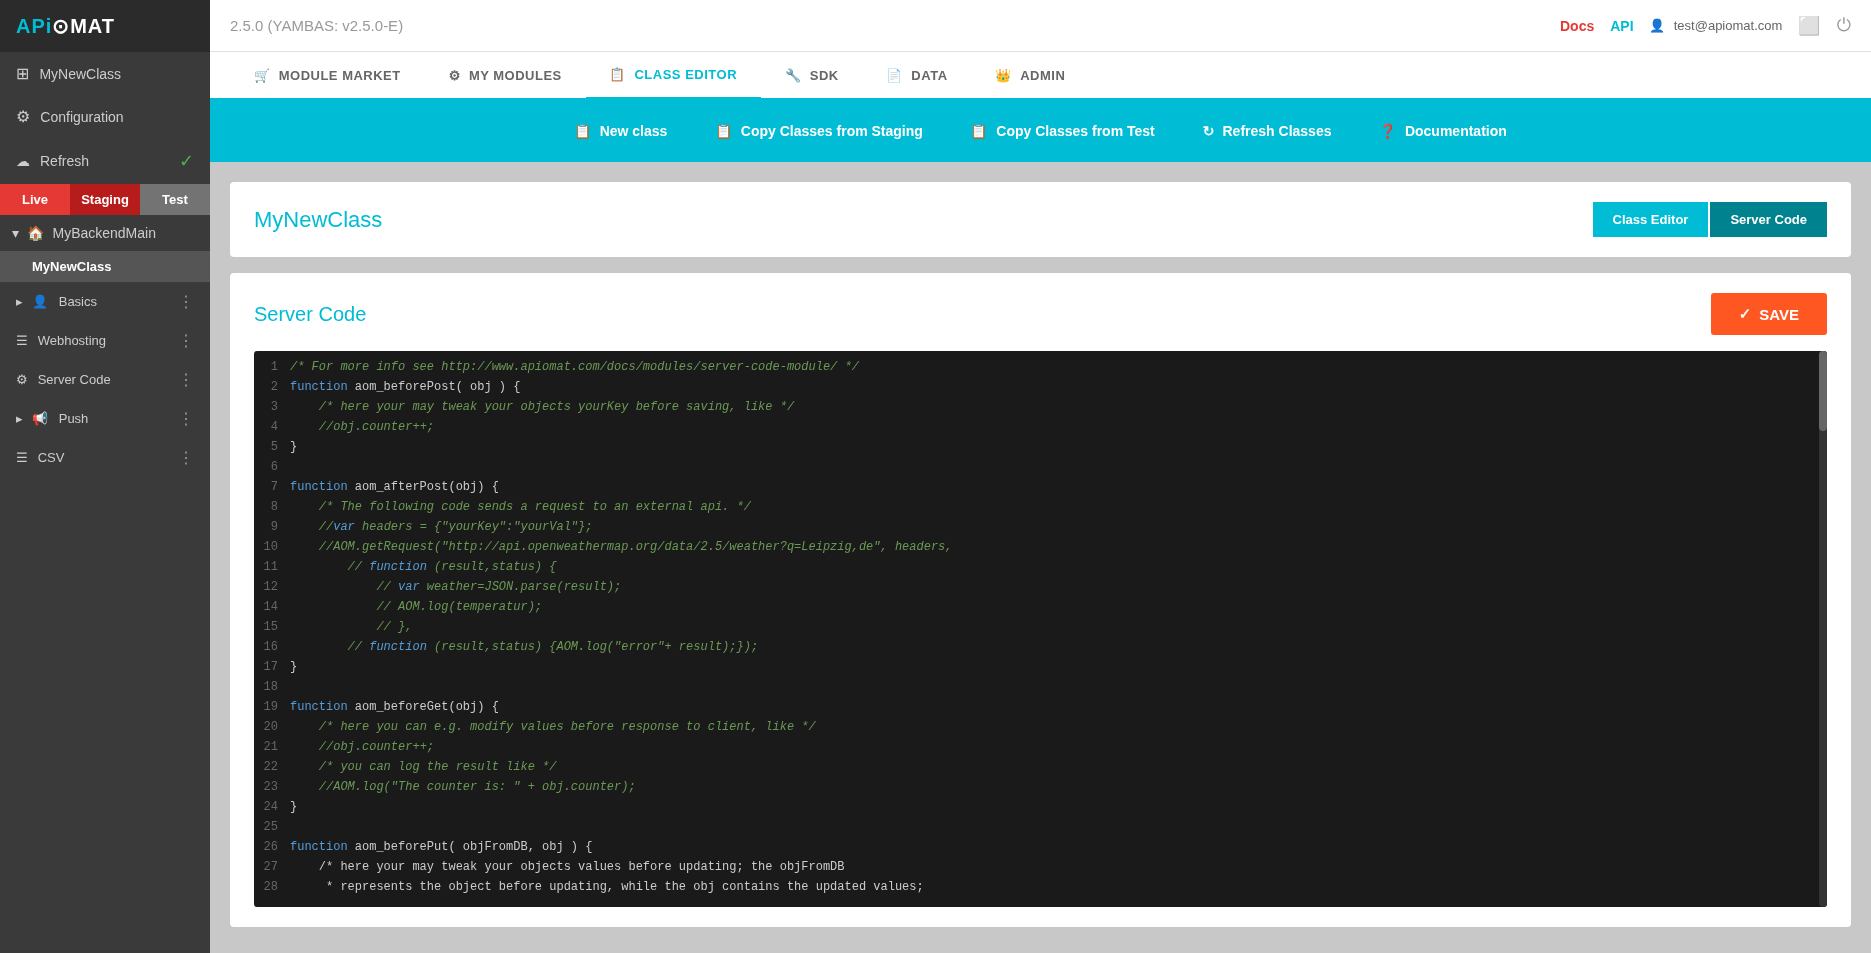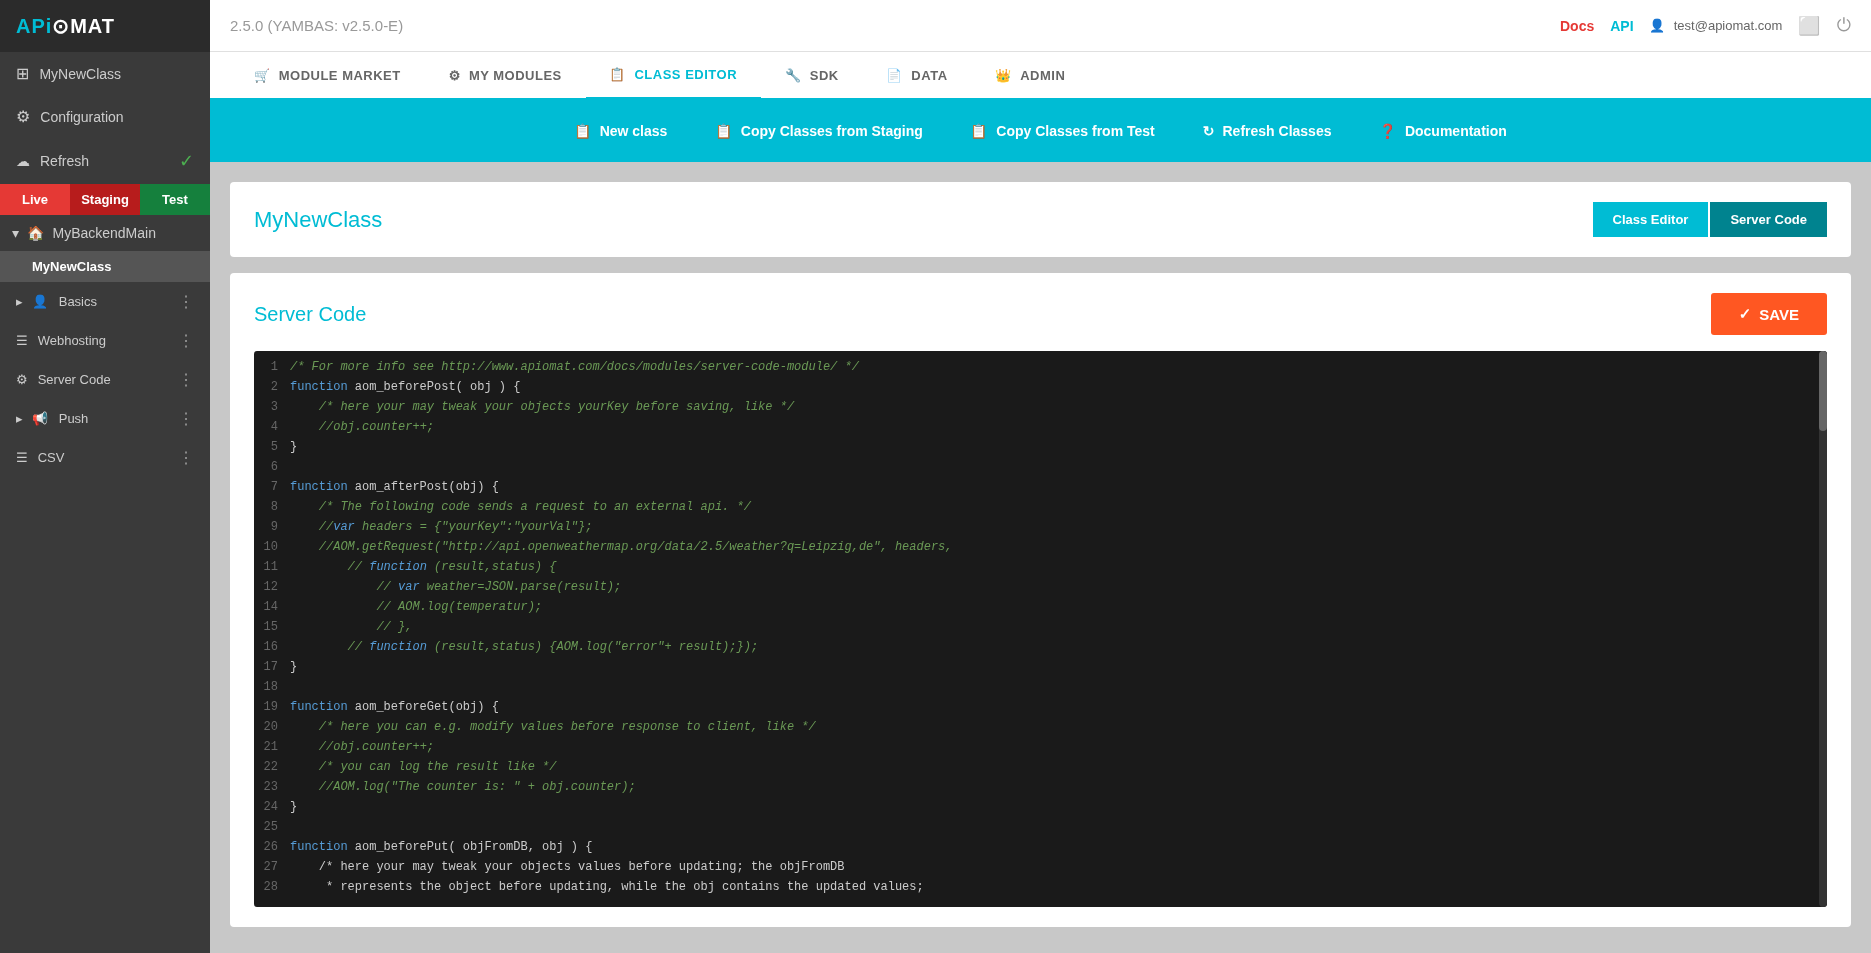--- a/index.html
+++ b/index.html
@@ -57,21 +57,21 @@
       flex: 1;
       text-align: center;
       padding: 8px 4px;
       font-size: 13px;
       font-weight: bold;
       cursor: pointer;
       color: white;
     }
     .env-tab.live { background: #e53935; }
     .env-tab.staging { background: #b71c1c; }
-    .env-tab.test { background: #15803d; }
+    .env-tab.test { background: #737373; }
     .env-tab.live { background: #e53935; text-align: center; }
 
     .backend-header {
       display: flex;
       align-items: center;
       padding: 10px 12px;
       font-size: 14px;
       color: #ccc;
       cursor: pointer;
       gap: 8px;

